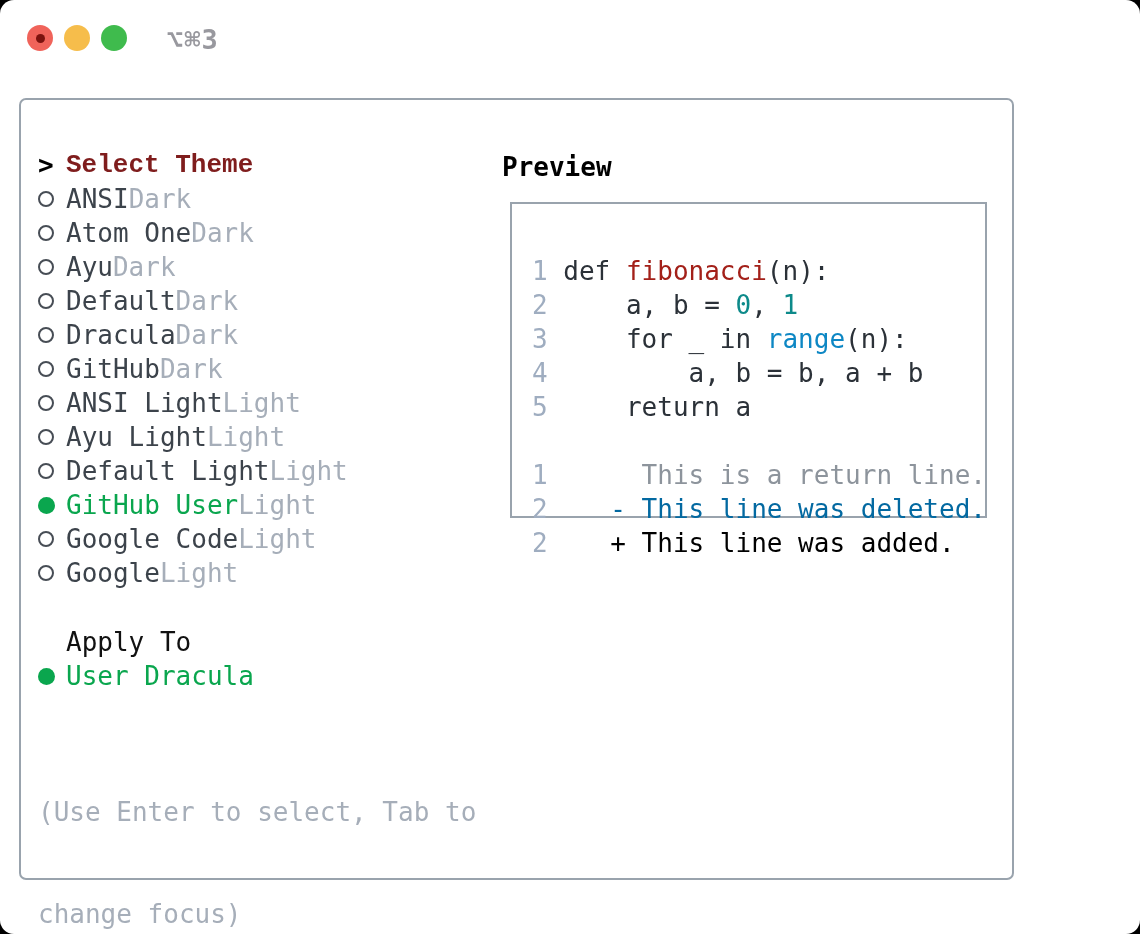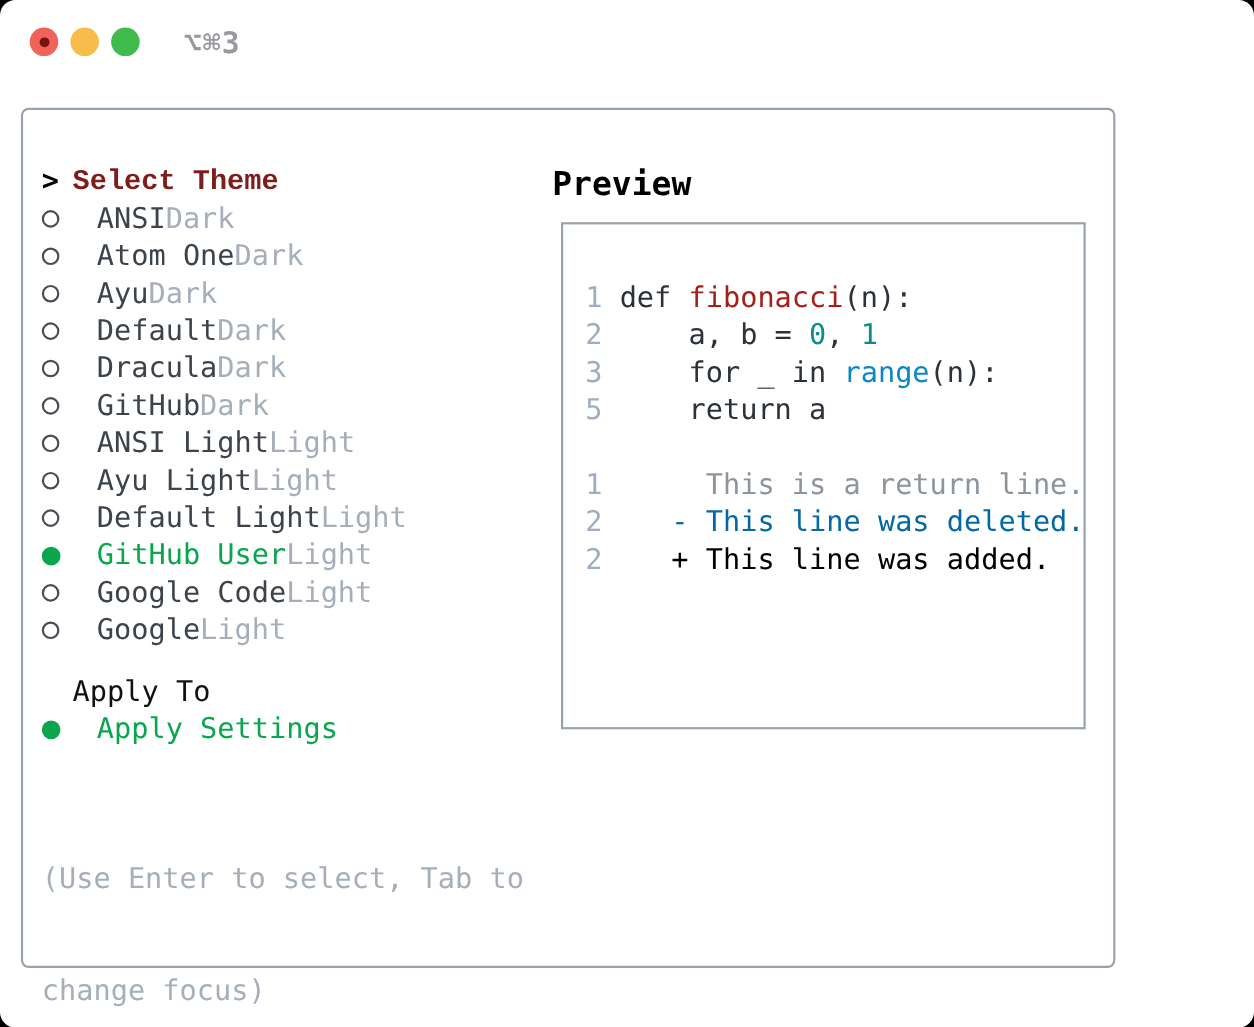--- a/index.html
+++ b/index.html
@@ -55,35 +55,35 @@
   }
   .prompt{font-weight:bold;color:#000;}
   .header-label{font-weight:bold;color:#7f1d1d;font-family:Liberation Mono, monospace;}
   .radio{
     width:12px;height:12px;border:2.5px solid #474d55;border-radius:50%;
     box-sizing:content-box;
   }
   .radio.on{
     width:17px;height:17px;border:none;background:#0aa64e;
   }
-  .theme-name{color:#3c434b;margin-left:22px;}
+  .theme-name{color:#3c434b;}
   .theme-variant{color:#a6aeb9;}
   .row.selected .theme-name{color:#0aa64e;}
   .section-header{color:#111111;}
-  .gap-above{margin-top:22px;}
+  .gap-above{margin-top:35px;}
   .hint{
     margin-top:34px;color:#a6aeb9;font-size:26px;line-height:34px;white-space:pre;
   }
   
   .preview-header{
     position:absolute;left:481px;top:50px;height:34px;display:flex;align-items:center;
-    font-size:30px;font-weight:bold;color:#000;
+    font-size:26px;font-weight:bold;color:#000;
   }
   .preview-box{
-    position:absolute;left:489px;top:102px;width:477px;height:461px;
+    position:absolute;left:489px;top:102px;width:477px;height:316px;
     border:2px solid #99a3ad;background:#fff;box-sizing:border-box;
   }
   .code{
     padding:50px 0 0 20px;font-size:26px;line-height:34px;
   }
   .code-line{white-space:pre;height:34px;}
   .t-ln{color:#9fadc0;}
   .t-p{color:#2b3138;}
   .t-fn{color:#a32019;}
   .t-nu{color:#0d8a8a;}
@@ -130,36 +130,37 @@
           <div class="row"><span class="marker"><span class="radio"></span></span><span class="theme-name">Google Code</span> <span class="theme-variant">Light</span></div>
           <div class="row"><span class="marker"><span class="radio"></span></span><span class="theme-name">Google</span> <span class="theme-variant">Light</span></div>
         </div>
 
       <div class="row gap-above">
         <span class="marker"></span>
         <span class="section-header">Apply To</span>
       </div>
 
       <div id="apply-list">
-          <div class="row selected"><span class="marker"><span class="radio on"></span></span><span class="theme-name">Apply Settings</span></div>
+          <div class="row selected"><span class="marker"><span class="radio on"></span></span><span class="theme-name">User Dracula</span></div>
         </div>
 
       <div class="hint">
         <div>(Use Enter to select, Tab to</div>
         <div>change focus)</div>
       </div>
     </div>
 
     <div class="preview-header">Preview</div>
 
     <div class="preview-box">
       <div class="code" id="code">
           <div class="code-line"><span class="t-ln">1</span><span class="t-p"> def </span><span class="t-fn">fibonacci</span><span class="t-p">(n):</span></div>
           <div class="code-line"><span class="t-ln">2</span><span class="t-p">     a, b = </span><span class="t-nu">0</span><span class="t-p">, </span><span class="t-nu">1</span></div>
           <div class="code-line"><span class="t-ln">3</span><span class="t-p">     for _ in </span><span class="t-bi">range</span><span class="t-p">(n):</span></div>
+          <div class="code-line"><span class="t-ln">4</span><span class="t-p">         a, b = b, a + b</span></div>
           <div class="code-line"><span class="t-ln">5</span><span class="t-p">     return a</span></div>
           <div class="code-line"><span class="t-ln"></span></div>
           <div class="code-line"><span class="t-ln">1</span><span class="t-ctx">      This is a return line.</span></div>
           <div class="code-line"><span class="t-ln">2</span><span class="t-del">    - This line was deleted.</span></div>
           <div class="code-line"><span class="t-ln">2</span><span class="t-add">    + This line was added.</span></div>
         </div>
     </div>
 
   </div>
 </div>

